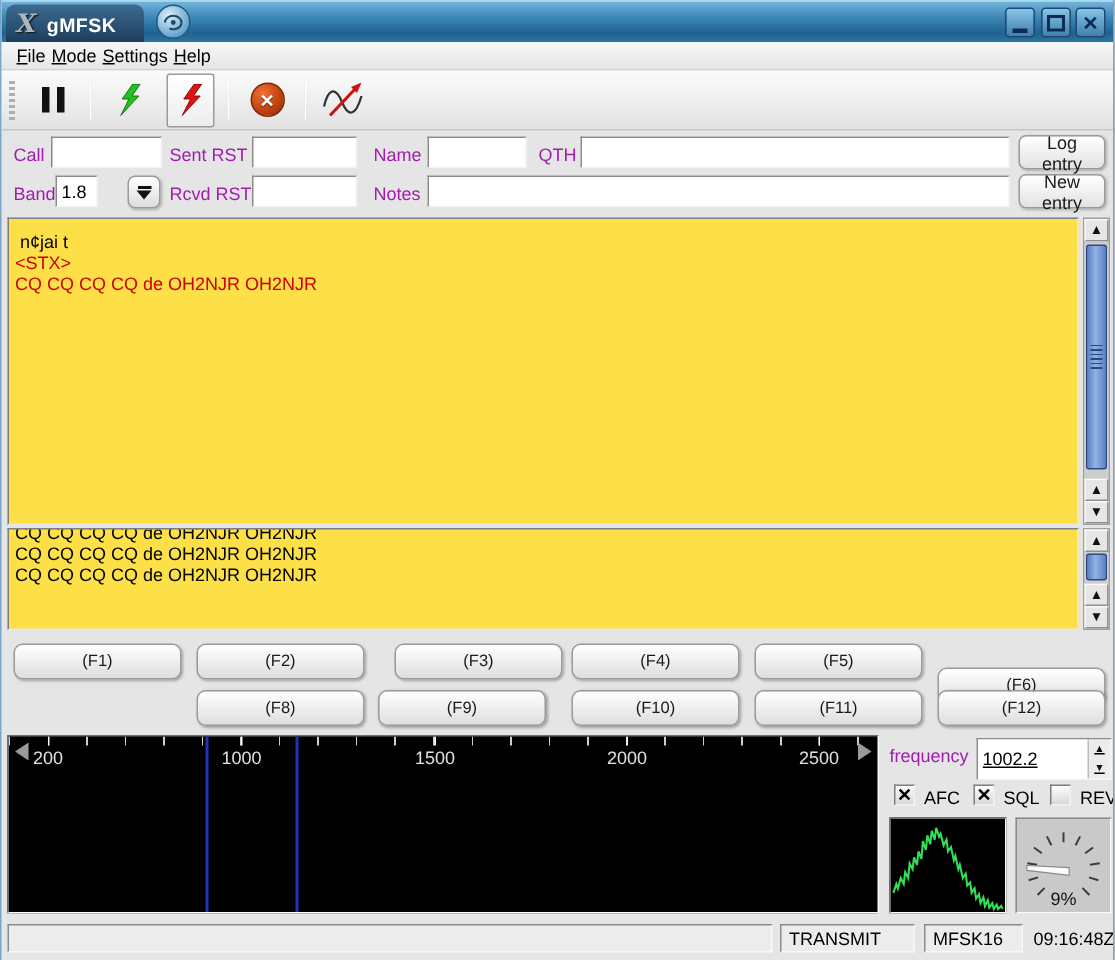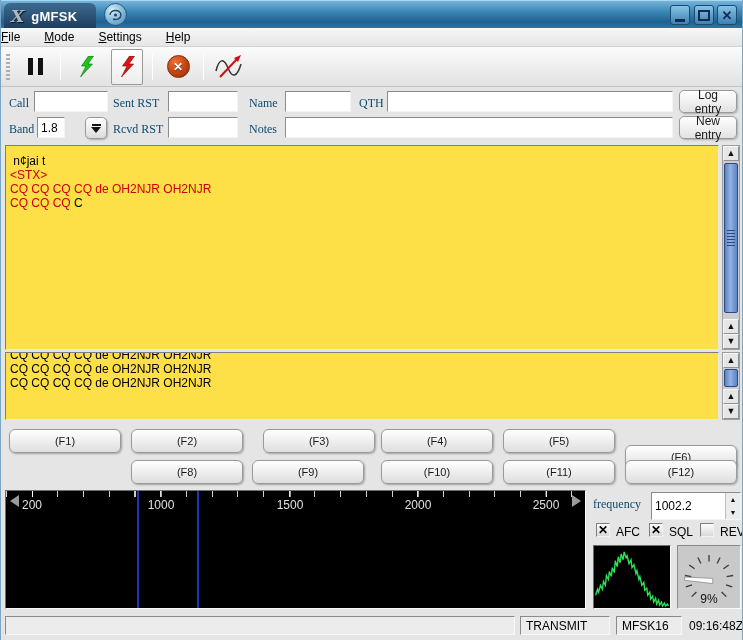--- a/index.html
+++ b/index.html
@@ -25,39 +25,39 @@
   .win-btn{position:absolute;top:4px;width:20px;height:20px;border-radius:3px;
     background:linear-gradient(180deg,#86c4e8 0%,#417fae 100%);
     border:1px solid #1c4a70;color:#0c2c55;display:flex;align-items:center;justify-content:center;
     font-weight:bold;font-size:13px;cursor:pointer;}
   .btn-min{right:52px;} .btn-max{right:28px;} .btn-close{right:5px;}
   .glyph-min{display:block;width:10px;height:3px;background:#0c2c55;margin-top:10px;}
   .glyph-max{display:block;width:12px;height:11px;border:2px solid #0c2c55;}
   
   .menubar{position:absolute;left:0;top:28px;width:100%;height:19px;
     background:linear-gradient(180deg,#f7f7f7,#e6e6e6);border-bottom:1px solid #d2d2d2;
-    display:flex;align-items:center;gap:24px;}
+    display:flex;align-items:center;gap:4px;padding-left:10px;}
   .menu-item{cursor:pointer;}
   .menu-item u{text-decoration:underline;}
   
   .toolbar{position:absolute;left:0;top:47px;width:100%;height:40px;
     background:linear-gradient(180deg,#fbfbfb,#e2e2e2);border-bottom:1px solid #c6c6c6;
     display:flex;align-items:center;gap:9px;padding-left:5px;}
   .grip{width:4px;height:26px;border-left:2px dotted #aeaeae;border-right:2px dotted #aeaeae;}
   .tbtn{width:32px;height:32px;display:flex;align-items:center;justify-content:center;cursor:pointer;}
   .tbtn.pressed{border:1px solid #9a9a9a;background:linear-gradient(180deg,#fff,#ededed);border-radius:2px;height:36px;}
   .tsep{width:1px;height:26px;background:#c2c2c2;border-right:1px solid #fff;}
   .pause-icon{display:flex;gap:5px;}
   .pause-icon i{display:block;width:5px;height:17px;background:#111;}
   .abort-icon{width:23px;height:23px;border-radius:50%;
     background:radial-gradient(circle at 35% 30%,#ef7038,#c24410 55%,#8c2c06);
     border:1px solid #7c2a08;color:#fff;font-weight:bold;font-size:12px;
     display:flex;align-items:center;justify-content:center;text-shadow:0 1px 1px #5a1c04;}
   
-  .flabel{position:absolute;font-size:12px;color:#0c4a6e;font-family:Liberation Serif, serif;}
+  .flabel{position:absolute;font-size:12px;color:#a21caf;}
   .tinput{position:absolute;height:21px;background:#fff;
     border:1px solid;border-color:#8a8a8a #f4f4f4 #f4f4f4 #8a8a8a;
     font-family:"Liberation Sans",sans-serif;font-size:12px;padding:0 3px;outline:none;}
   .gbtn{position:absolute;height:23px;border-radius:5px;cursor:pointer;
     background:linear-gradient(180deg,#ffffff 0%,#e2e2e2 100%);
     border:1px solid #9a9a9a;box-shadow:1px 1px 2px rgba(0,0,0,.25);
     font-family:"Liberation Sans",sans-serif;font-size:12px;color:#1a1a1a;
     display:flex;align-items:center;justify-content:center;}
   .drop-btn{position:absolute;left:84px;top:117px;width:22px;height:22px;border-radius:5px;
     background:linear-gradient(180deg,#fff,#dcdcdc);border:1px solid #9a9a9a;
@@ -97,21 +97,21 @@
     background:repeating-linear-gradient(90deg,#cfcfcf 0 1px,transparent 1px 25.7px);}
   .wf-label{position:absolute;top:7px;transform:translateX(-50%);color:#e0e0e0;font-size:12px;}
   .wf-label::before{content:"";position:absolute;left:50%;top:-7px;width:1px;height:6px;background:#fff;}
   .wf-line{position:absolute;top:0;bottom:0;width:2px;background:#2233bb;}
   .wf-arrow{position:absolute;top:4px;width:0;height:0;cursor:pointer;}
   .wf-arrow-left{left:4px;border-top:6px solid transparent;border-bottom:6px solid transparent;border-right:9px solid #9a9a9a;}
   .wf-arrow-right{right:4px;border-top:6px solid transparent;border-bottom:6px solid transparent;border-left:9px solid #9a9a9a;}
   
   .freq-label{position:absolute;left:592px;top:497px;text-align:right;}
   .spin{position:absolute;left:650px;top:492px;width:90px;height:28px;display:flex;
-    border:1px solid;border-color:#8a8a8a #f4f4f4 #f4f4f4 #8a8a8a;background:#fff;}
+    border:1px solid;border-color:#8a8a8a #f4f4f4 #f4f4f4 #8a8a8a;background:#fff;text-decoration:underline;}
   .spin input{flex:1;border:none;outline:none;font-family:"Liberation Sans",sans-serif;font-size:12px;padding:0 3px;width:70px;}
   .spin-btns{width:15px;display:flex;flex-direction:column;border-left:1px solid #bbb;}
   .spin-btns span{flex:1;display:flex;align-items:center;justify-content:center;font-size:7px;color:#111;cursor:pointer;background:#ececec;line-height:1;}
   .chk{position:absolute;top:523px;width:14px;height:14px;background:linear-gradient(180deg,#fdfdfd,#d8d8d8);
     border:1px solid;border-color:#7e7e7e #f2f2f2 #f2f2f2 #7e7e7e;cursor:pointer;
     display:flex;align-items:center;justify-content:center;}
   .chk .xmark{display:none;font-size:12px;font-weight:bold;color:#000;line-height:1;margin-top:-1px;}
   .chk.checked .xmark{display:block;}
   .chk-label{position:absolute;top:525px;}
   .scope{position:absolute;left:592px;top:545px;width:78px;height:64px;background:#000;
@@ -213,21 +213,20 @@
   <span class="flabel" style="left:112px;top:122px;">Rcvd RST</span>
   <input class="tinput" style="left: 167px; top: 117px; width: 70px;" value="">
   <span class="flabel" style="left:248px;top:122px;">Notes</span>
   <input class="tinput" style="left: 284px; top: 117px; width: 388px;" value="">
   <button class="gbtn" style="left:678px;top:116px;width:58px;">New entry</button>
 
   <div class="pane pane-rx">
     <div class="txt-line"><span style="color: rgb(0, 0, 0);"> n¢jai t</span></div>
     <div class="txt-line"><span style="color: rgb(204, 0, 0);">&lt;STX&gt;</span></div>
     <div class="txt-line"><span style="color: rgb(204, 0, 0);">CQ CQ CQ CQ de OH2NJR OH2NJR</span></div>
-    <div class="txt-line"><span style="color: rgb(204, 0, 0);">CQ CQ CQ </span><span style="color: rgb(0, 0, 0);">C</span></div>
   </div>
   <div class="sbar sb-rx">
     <span class="sb-btn">▲</span>
     <span class="sb-trough">
         <span class="sb-thumb thumb-rx">
           <span class="sb-grip"></span>
         </span>
       </span>
     <span class="sb-btn">▲</span>
     <span class="sb-btn">▼</span>

